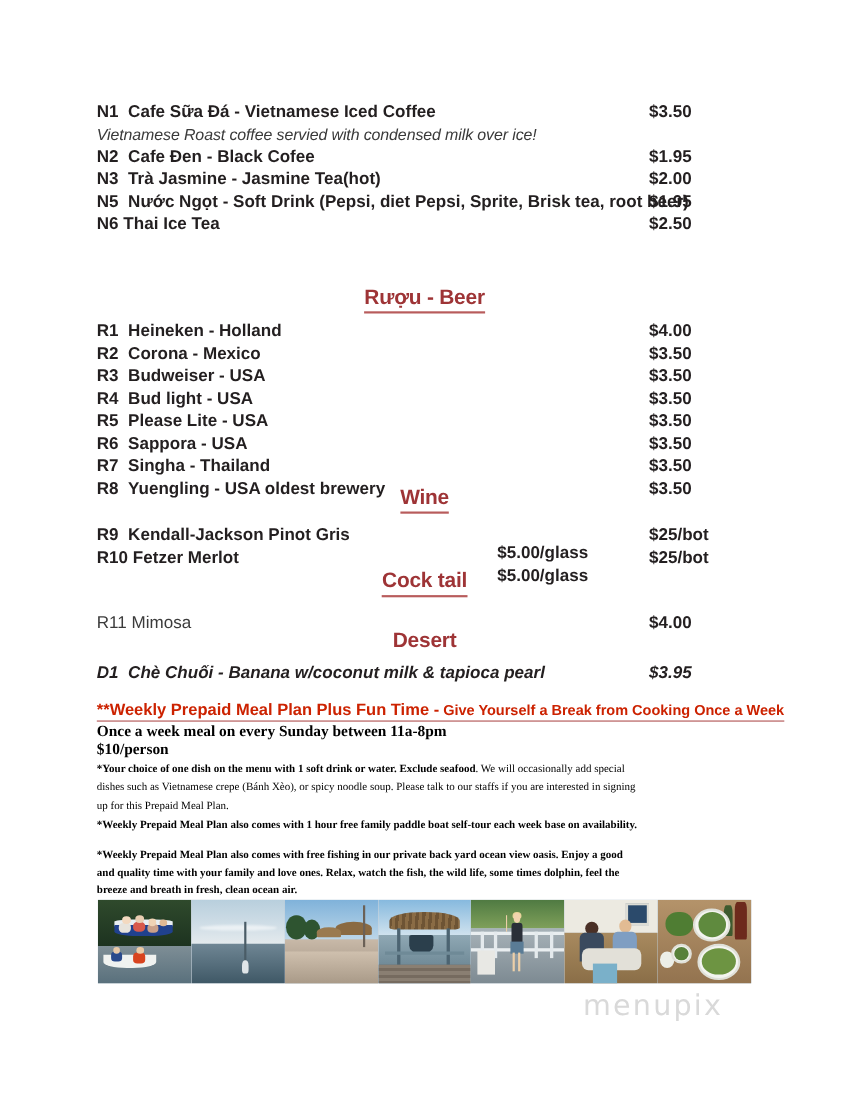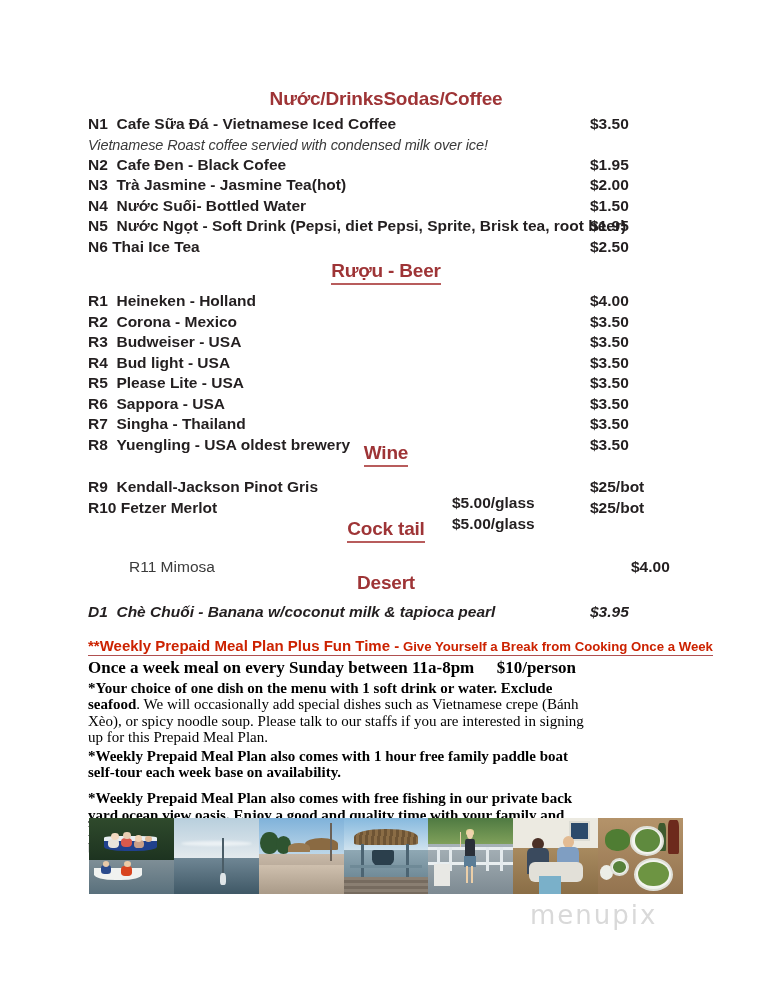--- a/index.html
+++ b/index.html
@@ -79,29 +79,30 @@
     white-space: nowrap;
   }
   .mp-head .big { font-size: 15px; }
   .mp-head .small { font-size: 13.2px; }
 
   .mp-line2 {
     display: flex;
     justify-content: space-between;
     font-family: "Liberation Serif", serif;
     font-weight: bold;
-    font-size: 17px;
+    font-size: 14px;
     color: #000;
     margin-top: 2px;
     padding-right: 8px;
+    flex-direction: column;
   }
 
   .mp-para {
     font-family: "Liberation Serif", serif;
-    font-size: 15px;
+    font-size: 10px;
     line-height: 16.4px;
     color: #000;
     margin-top: 2px;
     text-align: left;
   }
   .mp-para b { font-weight: bold; }
 
   
   .photos {
     position: absolute;
@@ -239,42 +240,35 @@
     background:#3e5a2e; border-radius:25% 25% 8% 8%; }
   .p7 .plate { position:absolute; left:2%; top:62%; width:16%; height:20%;
     background:#eceee7; border-radius:50%; }
 </style>
 </head>
 <body>
 
 <div class="page">
 
   <div style="position:absolute; left:0; top:88px; width:772px;">
-    <div class="section-head">
-      <span class="txt">Nước/DrinksSodas/Coffee</span>
-    </div>
     <div class="menu-block" style="margin-top:4px;">
 
       <div class="rowabs">
         <span class="lbl"><span>N1</span>&nbsp;&nbsp;<span>Cafe Sữa Đá - Vietnamese Iced Coffee</span></span>
         <span class="pcol">$3.50</span>
       </div>
       <div class="desc">Vietnamese Roast coffee servied with condensed milk over ice!</div>
 
       <div class="rowabs">
         <span class="lbl"><span>N2</span>&nbsp;&nbsp;<span>Cafe Đen - Black Cofee</span></span>
         <span class="pcol">$1.95</span>
       </div>
       <div class="rowabs">
         <span class="lbl"><span>N3</span>&nbsp;&nbsp;<span>Trà Jasmine - Jasmine Tea(hot)</span></span>
         <span class="pcol">$2.00</span>
-      </div>
-      <div class="rowabs">
-        <span class="lbl"><span>N4</span>&nbsp;&nbsp;<span>Nước Suối- Bottled Water</span></span>
-        <span class="pcol">$1.50</span>
       </div>
       <div class="rowabs">
         <span class="lbl"><span>N5</span>&nbsp;&nbsp;<span>Nước Ngọt - Soft Drink (Pepsi, diet Pepsi, Sprite, Brisk tea, root beer)</span></span>
         <span class="pcol">$1.95</span>
       </div>
       <div class="rowabs">
         <span class="lbl"><span>N6</span>&nbsp;<span>Thai Ice Tea</span></span>
         <span class="pcol">$2.50</span>
       </div>
     </div>
@@ -335,21 +329,21 @@
         <span class="pcol2">$5.00/glass</span>
         <span class="pcol">$25/bot</span>
       </div>
     </div>
   </div>
 
   <div style="position:absolute; left:0; top:518px; width:772px;">
     <div class="section-head underlined">
       <span class="txt">Cock tail </span>
     </div>
-    <div class="menu-block" style="margin-top:14px;margin-left:41px;">
+    <div class="menu-block" style="margin-top:14px;">
       <div class="rowabs" style="font-weight:normal; color:#3b3b3b;">
         <span class="lbl"><span>R11</span>&nbsp;<span>Mimosa</span></span>
         <span class="pcol" style="font-weight:bold; color:#231f20;">$4.00</span>
       </div>
     </div>
   </div>
 
   <div style="position:absolute; left:0; top:572px; width:772px;">
     <div class="section-head">
       <span class="txt">Desert</span>

